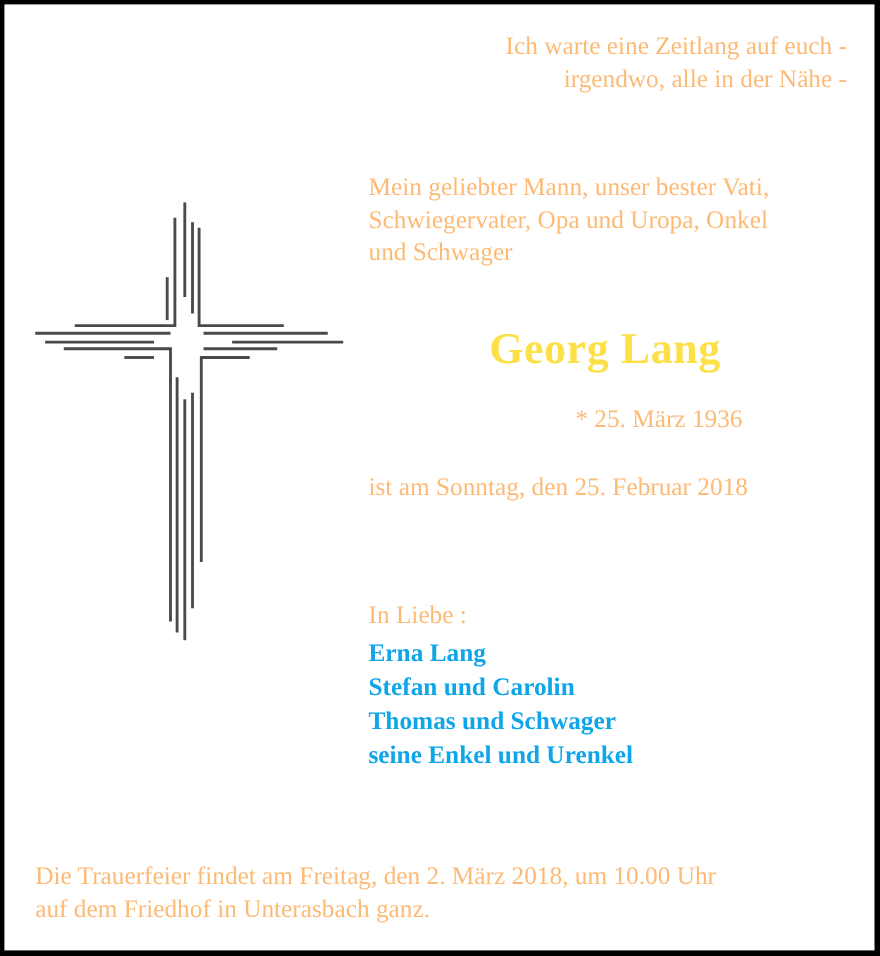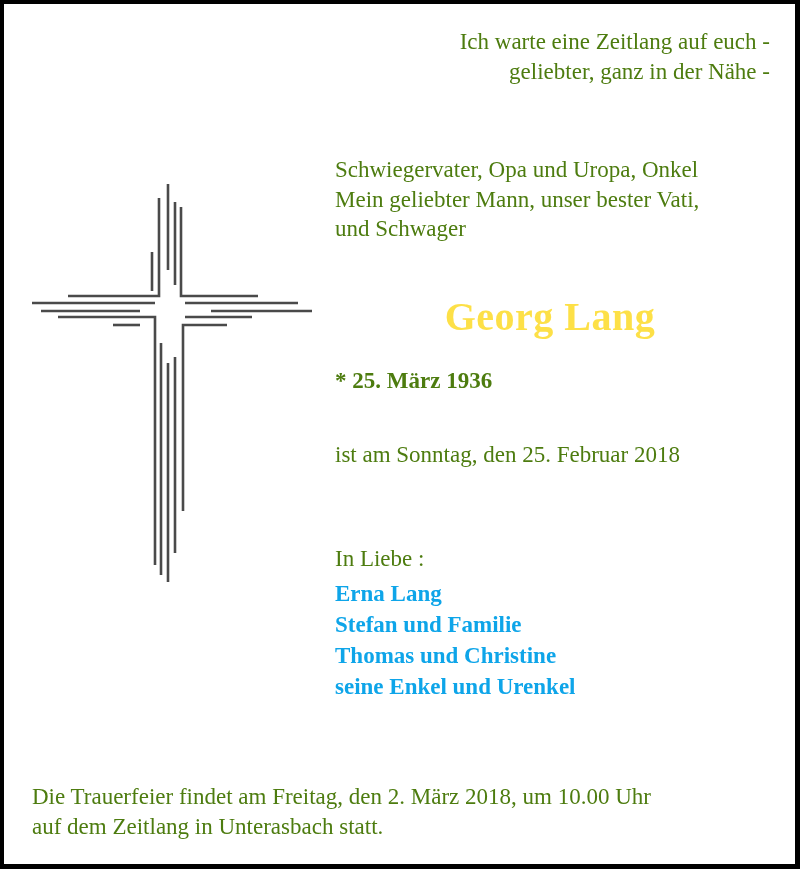--- a/index.html
+++ b/index.html
@@ -4,36 +4,36 @@
 <style>
   html, body { margin: 0; padding: 0; background: #000; }
   body { width: 800px; height: 869px; position: relative; overflow: hidden; }
   .frame {
     position: absolute; left: 4px; top: 4px; width: 791px; height: 860px;
     background: #fff;
   }
   .txt {
     position: absolute;
     font-family: "Liberation Serif", "DejaVu Serif", serif;
-    color: #4d7c0f;
+    color: #fdba74;
     font-size: 23px;
     line-height: 29.5px;
     white-space: nowrap;
   }
   .right { text-align: right; }
   .poem { right: 30px; top: 27px; }
   .intro { left: 335px; top: 155px; }
   .name {
     left: 335px; width: 430px; top: 283px;
     text-align: center;
     font-size: 40px; line-height: 68px; font-weight: bold;
     letter-spacing: 0.5px; color: #fde047;
   }
-  .birth { left: 335px; width: 340px; top: 366px; text-align: left; font-weight: bold; }
-  .death { left: 335px; top: 440px; }
+  .birth { left: 335px; width: 340px; top: 366px; text-align: right; }
+  .death { left: 335px; top: 428px; }
   .love-label { left: 335px; top: 544px; }
   .mourners { left: 335px; top: 578px; font-weight: bold; line-height: 31px; color: #0ea5e9; }
   .mourners div { display: block; }
   .footer { left: 32px; top: 782px; line-height: 30px; }
   svg.cross { position: absolute; left: 0; top: 0; }
 </style>
 </head>
 <body>
 
 <div class="frame"></div>
@@ -58,42 +58,42 @@
     <polyline points="227,325 183,325 183,511"></polyline>
 
     <line x1="161" y1="343" x2="161" y2="575"></line>
     <line x1="168" y1="363" x2="168" y2="582"></line>
     <line x1="175" y1="357" x2="175" y2="553"></line>
   </g>
 </svg>
 
 <div class="txt right poem">
   <div>Ich warte eine Zeitlang auf euch -</div>
-  <div>geliebter, ganz in der Nähe -</div>
+  <div>irgendwo, alle in der Nähe -</div>
 </div>
 
 <div class="txt intro">
+  <div>Mein geliebter Mann, unser bester Vati,</div>
   <div>Schwiegervater, Opa und Uropa, Onkel</div>
-  <div>Mein geliebter Mann, unser bester Vati,</div>
   <div>und Schwager</div>
 </div>
 
 <div class="txt name">Georg Lang</div>
 
 <div class="txt birth">* 25. März 1936</div>
 
 <div class="txt death">
   <div>ist am Sonntag, den 25. Februar 2018</div>
 </div>
 
 <div class="txt love-label">In Liebe :</div>
 
 <div class="txt mourners">
   <div>Erna Lang</div>
-  <div>Stefan und Familie</div>
-  <div>Thomas und Christine</div>
+  <div>Stefan und Carolin</div>
+  <div>Thomas und Schwager</div>
   <div>seine Enkel und Urenkel</div>
 </div>
 
 <div class="txt footer">
   <div>Die Trauerfeier findet am Freitag, den 2. März 2018, um 10.00 Uhr</div>
-  <div>auf dem Zeitlang in Unterasbach statt.</div>
+  <div>auf dem Friedhof in Unterasbach ganz.</div>
 </div>
 
 </body></html>

